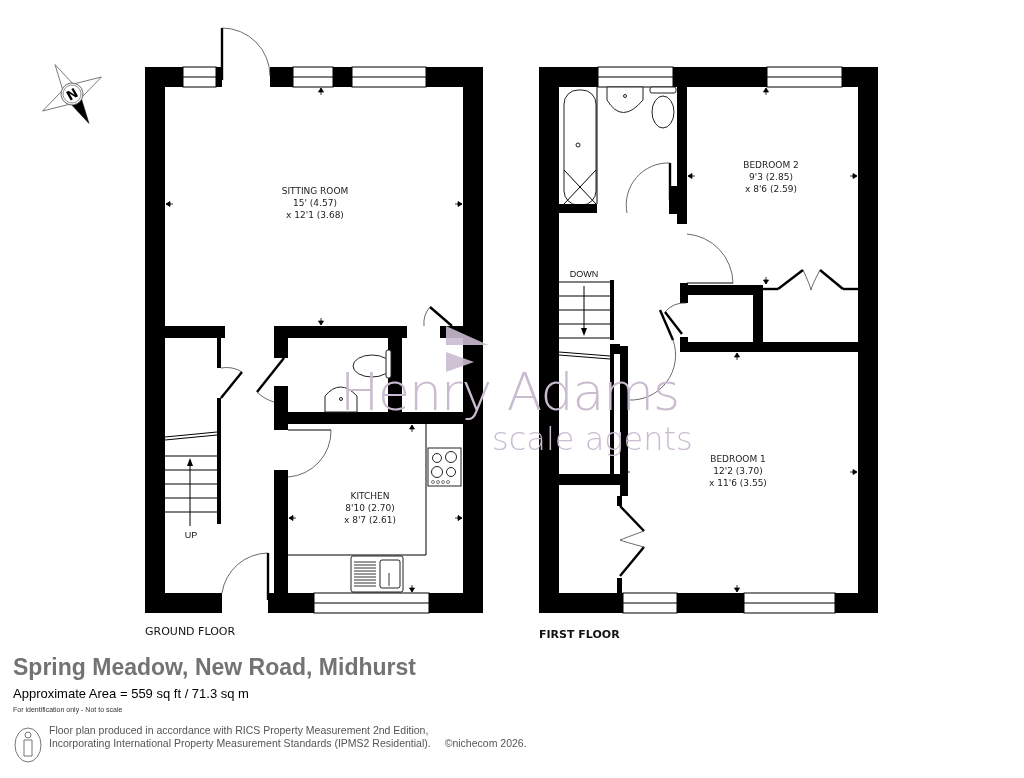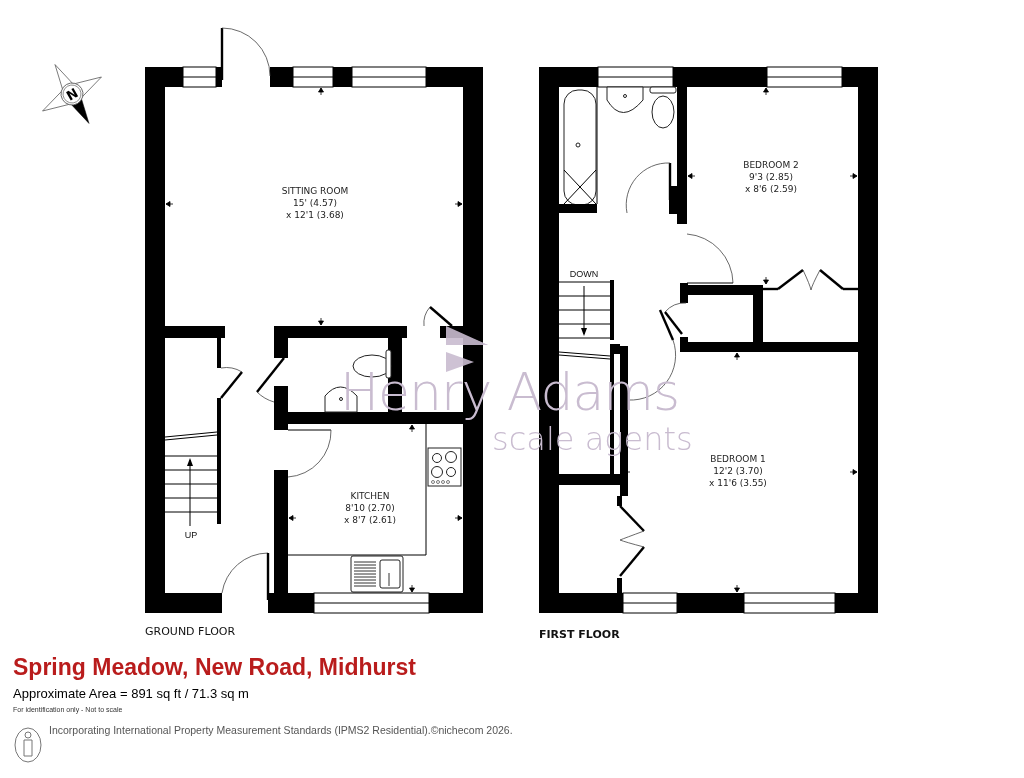--- a/index.html
+++ b/index.html
@@ -10,25 +10,25 @@
   .thin { fill: none; stroke: #000; stroke-width: 1; }
   .arc { fill: none; stroke: #444; stroke-width: 0.8; }
   .leaf { stroke: #000; stroke-width: 2.4; fill: none; }
   .fix { fill: #fff; stroke: #222; stroke-width: 1; }
   .room-label { font-family: "DejaVu Sans", sans-serif; font-size: 9px; fill: #222; text-anchor: middle; }
   .floor-label { position: absolute; font-family: "DejaVu Sans", sans-serif; font-size: 11px; color: #111; }
   .stair-label { font-family: "Liberation Sans", sans-serif; font-size: 9px; fill: #111; text-anchor: middle; }
   .wm { position: absolute; color: #c9bcd0; font-family: "DejaVu Sans", sans-serif; font-weight: 300; pointer-events: none; }
   .wm-main { left: 340px; top: 362px; font-size: 52px; letter-spacing: -1px; }
   .wm-sub { left: 492px; top: 420px; font-size: 32px; }
-  .title { position: absolute; left: 13px; top: 654px; font-size: 23px; font-weight: bold; color: #b91c1c; text-align: center; }
+  .title { position: absolute; left: 13px; top: 654px; font-size: 23px; font-weight: bold; color: #737373; text-align: center; }
   .area { position: absolute; left: 13px; top: 686px; font-size: 13px; color: #000; }
   .note { position: absolute; left: 13px; top: 706px; font-size: 7px; color: #333; }
   .legal { position: absolute; left: 49px; top: 724px; font-size: 10.5px; line-height: 12.5px; color: #555; }
-  .legal .copy { }
+  .legal .copy { margin-left: 14px; }
   .person { position: absolute; left: 13px; top: 725px; width: 30px; height: 40px; }
 </style>
 </head>
 <body>
 
 <svg class="plan" viewBox="0 0 1024 640" xmlns="http://www.w3.org/2000/svg">
 
   <g transform="translate(72,94) rotate(-30)">
     <polygon points="0,-34 6,-8 34,0 6,8 0,34 -6,8 -34,0 -6,-8" fill="#fff" stroke="#555" stroke-width="0.7"></polygon>
     <polygon points="-6,8 0,34 6,8" fill="#000"></polygon>
@@ -290,23 +290,24 @@
   </g>
 </svg>
 
 <div class="wm wm-main">Henry Adams</div>
 <div class="wm wm-sub">scale agents</div>
 
 <div class="floor-label" style="left:145px; top:625px;">GROUND FLOOR</div>
 <div class="floor-label" style="left:539px; top:628px;font-weight:bold;">FIRST FLOOR</div>
 
 <div class="title">Spring Meadow, New Road, Midhurst</div>
-<div class="area">Approximate Area = 891 sq ft / 71.3 sq m</div>
+<div class="area">Approximate Area = 559 sq ft / 71.3 sq m</div>
 <div class="note">For identification only - Not to scale</div>
 
 <svg class="person" viewBox="0 0 30 40">
   <ellipse cx="15" cy="20" rx="13" ry="17" fill="none" stroke="#777" stroke-width="1"></ellipse>
   <circle cx="15" cy="10" r="3" fill="none" stroke="#777" stroke-width="1"></circle>
   <path d="M11,15 L19,15 L19,31 L11,31 Z" fill="none" stroke="#777" stroke-width="1"></path>
 </svg>
 <div class="legal">
+  <div>Floor plan produced in accordance with RICS Property Measurement 2nd Edition,</div>
   <div><span>Incorporating International Property Measurement Standards (IPMS2 Residential).</span><span class="copy">©nichecom 2026.</span></div>
 </div>
 
 </body></html>

